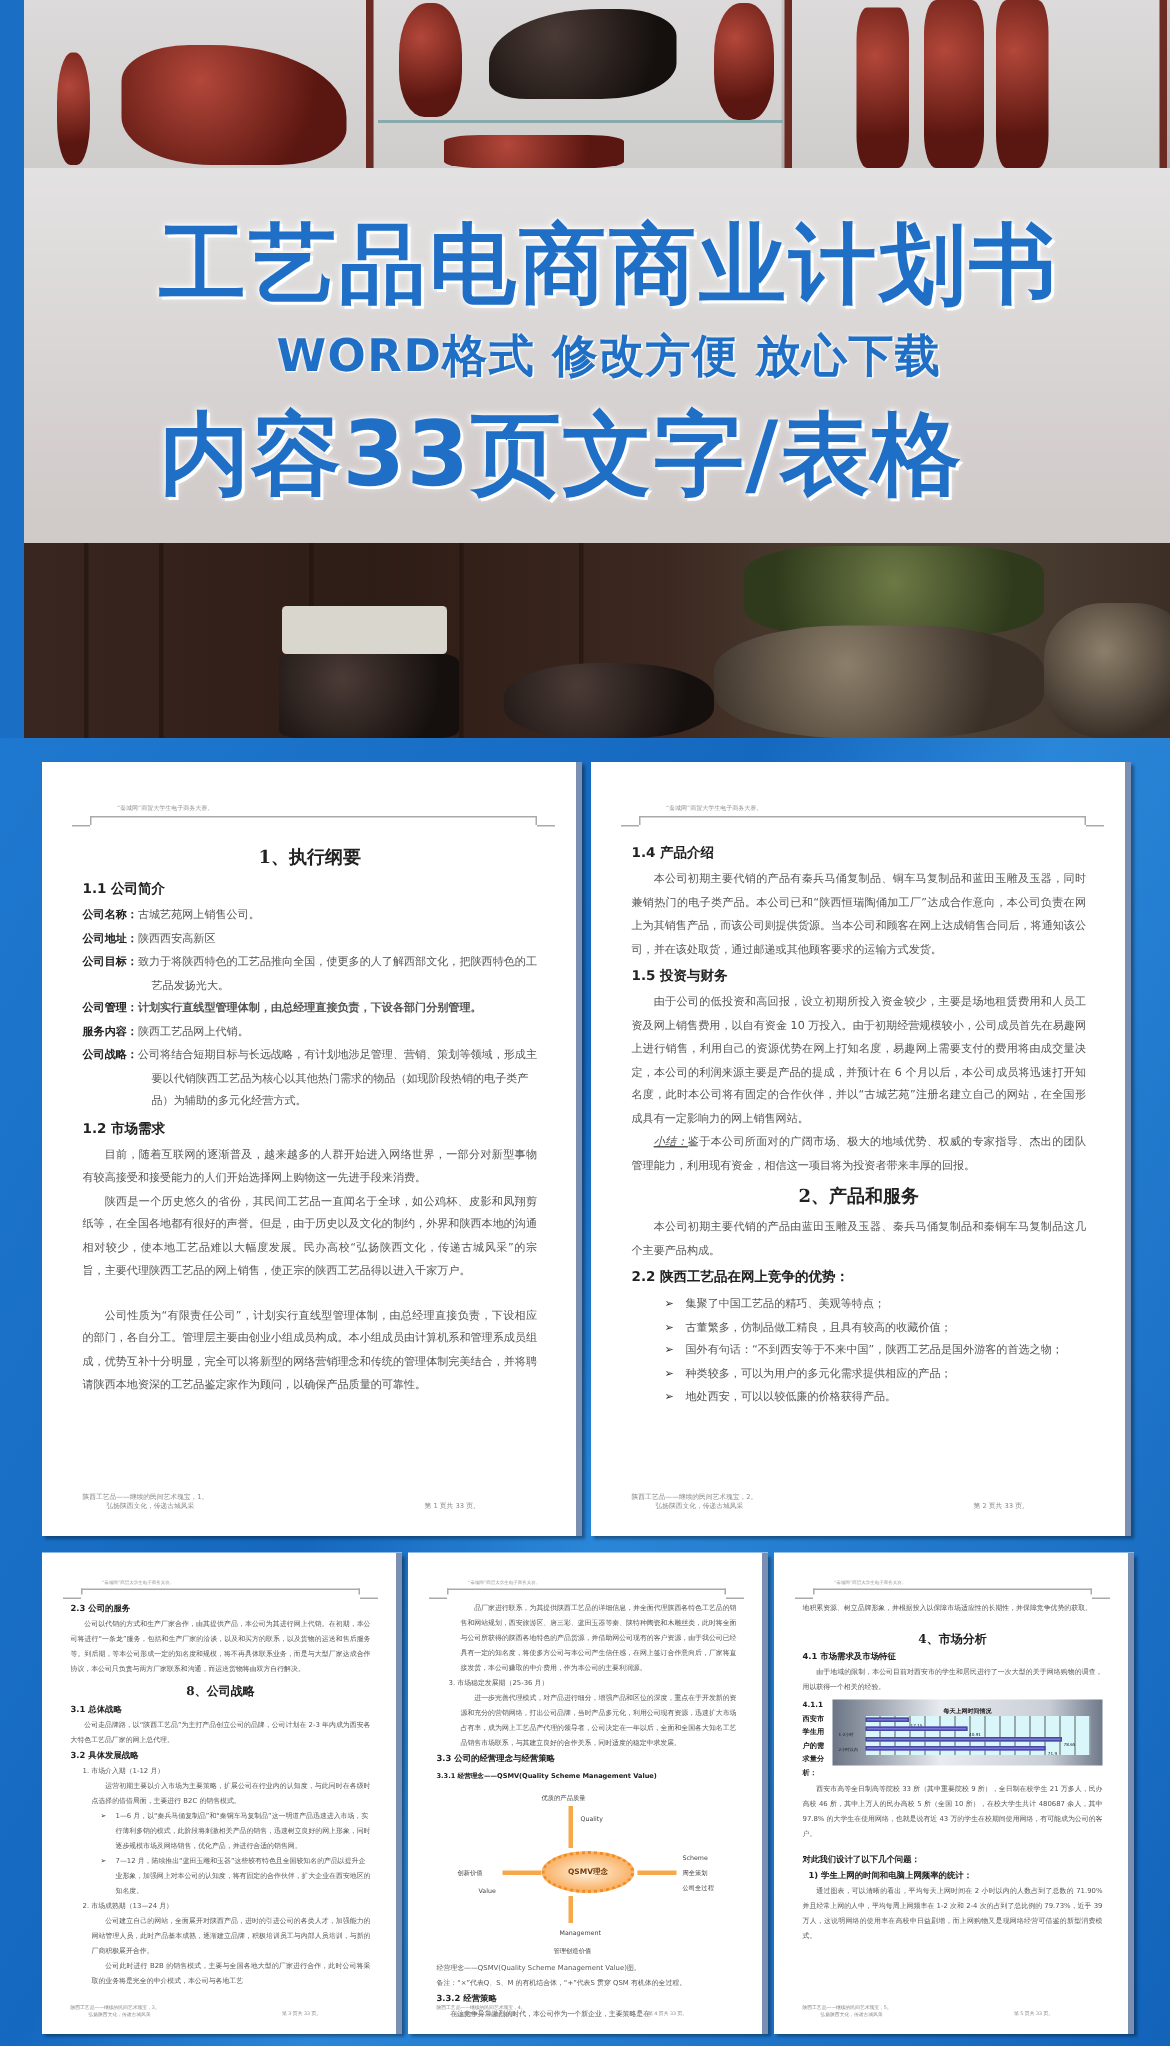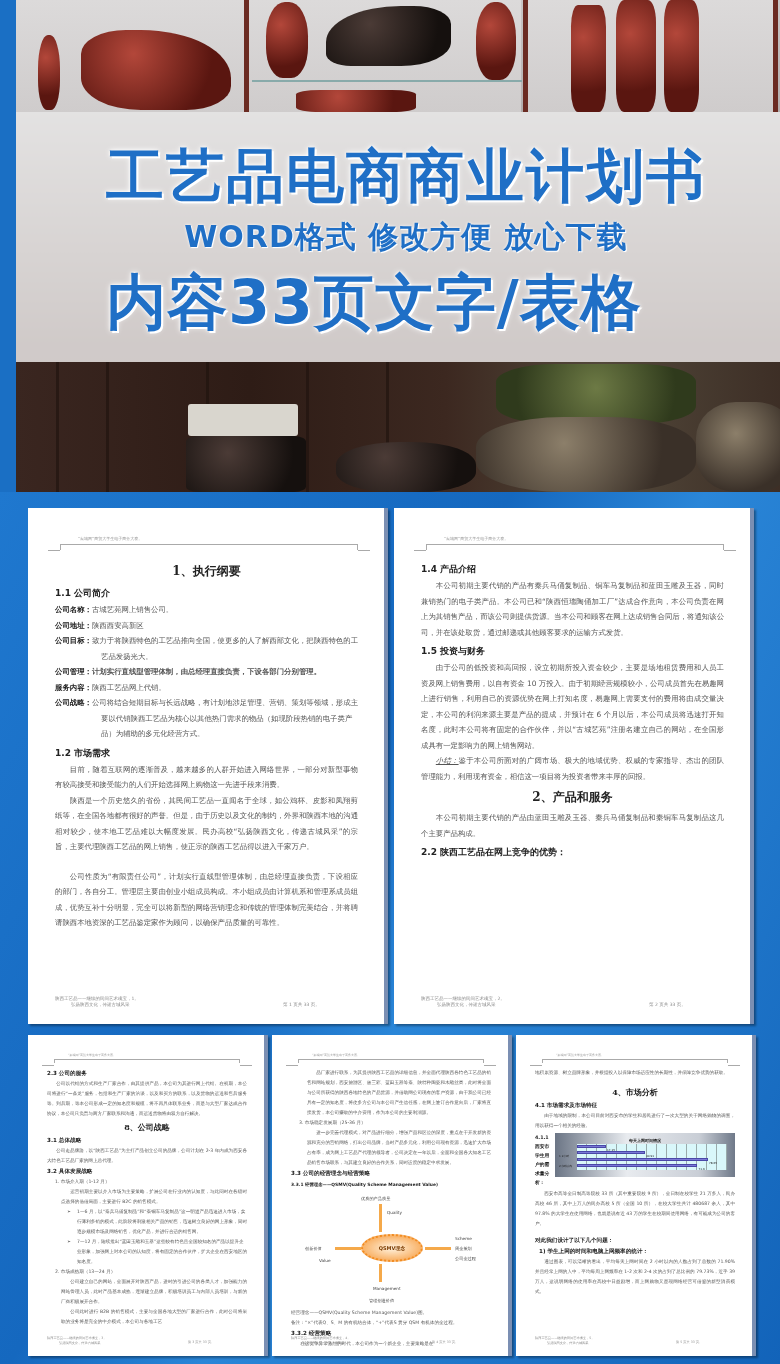--- a/index.html
+++ b/index.html
@@ -162,20 +162,27 @@
   <div class="hdr-line"></div>
   <div class="body">
     <div class="sec">1.4 产品介绍</div>
     <div class="p">本公司初期主要代销的产品有秦兵马俑复制品、铜车马复制品和蓝田玉雕及玉器，同时兼销热门的电子类产品。本公司已和“陕西恒瑞陶俑加工厂”达成合作意向，本公司负责在网上为其销售产品，而该公司则提供货源。当本公司和顾客在网上达成销售合同后，将通知该公司，并在该处取货，通过邮递或其他顾客要求的运输方式发货。</div>
     <div class="sec">1.5 投资与财务</div>
     <div class="p">由于公司的低投资和高回报，设立初期所投入资金较少，主要是场地租赁费用和人员工资及网上销售费用，以自有资金 10 万投入。由于初期经营规模较小，公司成员首先在易趣网上进行销售，利用自己的资源优势在网上打知名度，易趣网上需要支付的费用将由成交量决定，本公司的利润来源主要是产品的提成，并预计在 6 个月以后，本公司成员将迅速打开知名度，此时本公司将有固定的合作伙伴，并以“古城艺苑”注册名建立自己的网站，在全国形成具有一定影响力的网上销售网站。</div>
     <div class="p"><u><i>小结：</i></u><span>鉴于本公司所面对的广阔市场、极大的地域优势、权威的专家指导、杰出的团队管理能力，利用现有资金，相信这一项目将为投资者带来丰厚的回报。</span></div>
     <div class="ch">2、产品和服务</div>
     <div class="p">本公司初期主要代销的产品由蓝田玉雕及玉器、秦兵马俑复制品和秦铜车马复制品这几个主要产品构成。</div>
     <div class="sec">2.2 陕西工艺品在网上竞争的优势：</div>
+    <div style="padding-left:22px;">
+      <div class="bul">集聚了中国工艺品的精巧、美观等特点；</div>
+      <div class="bul">古董繁多，仿制品做工精良，且具有较高的收藏价值；</div>
+      <div class="bul">国外有句话：“不到西安等于不来中国”，陕西工艺品是国外游客的首选之物；</div>
+      <div class="bul">种类较多，可以为用户的多元化需求提供相应的产品；</div>
+      <div class="bul">地处西安，可以以较低廉的价格获得产品。</div>
+    </div>
   </div>
   <div class="foot" style="left:27px;top:488px;">
       <div>陕西工艺品——继续的民间艺术瑰宝，2。</div>
       <div style="padding-left:16px">弘扬陕西文化，传递古城风采</div>
     </div>
   <div class="foot" style="left:255px;top:494px;">第 2 页共 33 页。</div>
 </div>
 
 <div class="page pg-s" style="left:28px;top:1035px;width:240px;height:321px;">
   <div class="hdr-text">“秦城网”商贸大学生电子商务大赛。</div>

